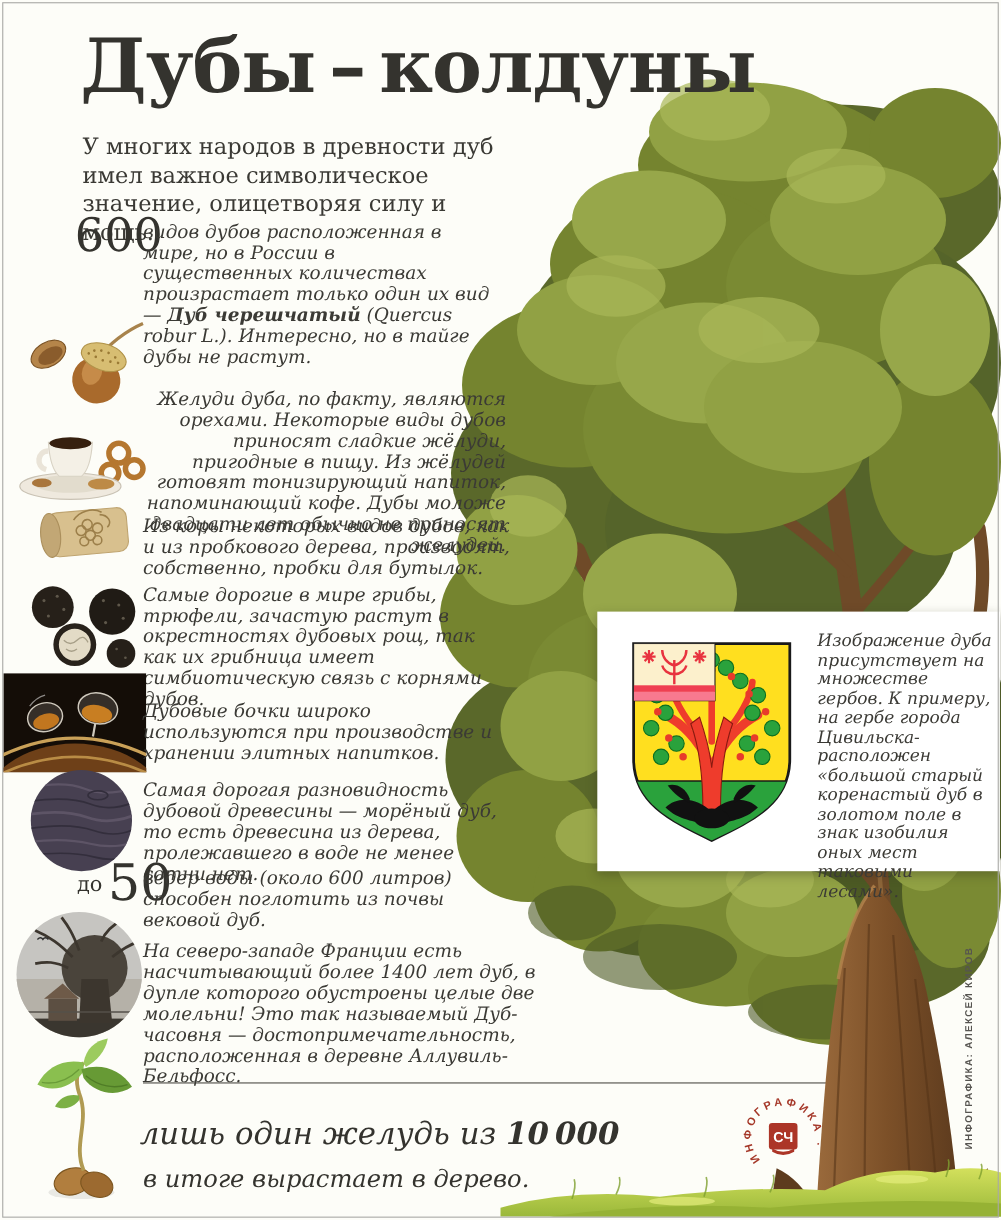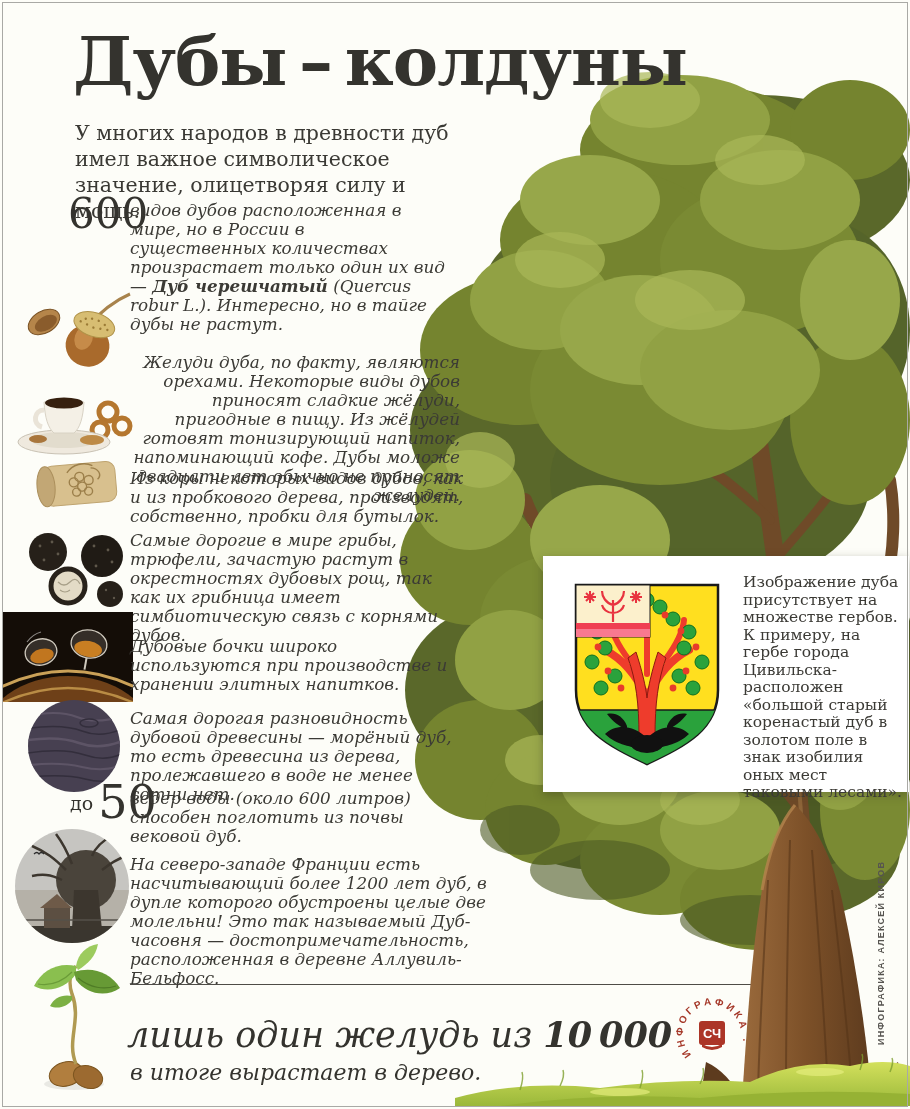--- a/index.html
+++ b/index.html
@@ -21,25 +21,25 @@
   #fact-acorns{left:130px;top:353px;width:330px;text-align:right;}
   #fact-cork{left:130px;top:469px;width:335px;}
   #fact-truffles{left:130px;top:531px;width:335px;}
   #fact-barrels{left:130px;top:637px;width:320px;}
   #fact-bog-oak{left:130px;top:709px;width:335px;}
   #fact-water{left:130px;top:789px;width:310px;}
   #fact-chapel{left:130px;top:855px;width:400px;}
   #footer-rule{left:130px;top:984px;width:663px;height:1px;background:#4e4c47;z-index:1;}
   .footer-text{font-style:italic;color:#34332e;z-index:6;}
   #footer-line1{left:130px;top:996px;font-size:22px;}
-  #footer-line2{left:127px;top:1016px;font-size:35px;line-height:1.1;}
+  #footer-line2{left:127px;top:1016px;font-size:28px;line-height:1.1;}
   #footer-line3{left:130px;top:1060px;font-size:22px;}
   #herb-panel{left:543px;top:556px;width:366px;height:236px;background:#ffffff;
               box-shadow:0 3px 9px rgba(50,50,30,.35);z-index:8;}
-  #herb-text{left:200px;top:18px;width:160px;font-size:15.5px;
+  #herb-text{left:200px;top:18px;width:160px;font-style:italic;font-size:15.5px;
              line-height:17.5px;color:#3b3a35;}
   #credit{left:876px;top:860px;height:185px;writing-mode:vertical-rl;transform:rotate(180deg);
           font-family:"Liberation Sans",sans-serif;font-weight:bold;font-size:9px;
           letter-spacing:1.2px;color:#565450;z-index:9;white-space:nowrap;}
   svg{display:block;}
   .imgsvg{position:absolute;z-index:6;}
   #tree-svg{left:0;top:0;z-index:2;}
   #logo-svg{left:669px;top:991px;z-index:9;}
 </style>
 </head>
@@ -311,21 +311,21 @@
         <path d="M52,42 C40,30 32,24 18,18"></path>
           <path d="M58,36 C52,20 48,14 42,6"></path>
         <path d="M78,28 C82,18 90,12 98,8"></path>
           <path d="M88,42 C98,34 106,30 112,28"></path>
         <path d="M48,52 C36,46 28,46 18,48"></path>
       </g>
       <path d="M20,26 q3,-3 5,0 q2,-3 5,0" stroke="#2c2c2c" stroke-width="1.3" fill="none"></path>
       <path d="M10,92 L110,92" stroke="#55514a" stroke-width="1.5"></path>
     </g>
   </svg>
-  <div id="fact-chapel" class="abs fact">На северо-западе Франции есть насчитывающий более 1200 лет дуб, в дупле которого обустроены целые две молельни! Это так называемый Дуб-часовня — достопримечательность, расположенная в деревне Аллувиль-Бельфосс.</div>
+  <div id="fact-chapel" class="abs fact">На северо-западе Франции есть насчитывающий более 1400 лет дуб, в дупле которого обустроены целые две молельни! Это так называемый Дуб-часовня — достопримечательность, расположенная в деревне Аллувиль-Бельфосс.</div>
 
   <svg class="imgsvg" style="left:18px;top:936px" width="110" height="158" viewBox="0 0 110 158">
     <ellipse cx="56" cy="148" rx="30" ry="6" fill="#000000" opacity="0.08"></ellipse>
     <g transform="rotate(-15 48 138)">
       <ellipse cx="48" cy="138" rx="17" ry="12" fill="#b17e3e" stroke="#7c551f"></ellipse>
     </g>
     <g transform="rotate(20 70 141)">
       <ellipse cx="70" cy="141" rx="15" ry="11" fill="#9c6a30" stroke="#7c551f"></ellipse>
     </g>
     <path d="M58,128 C48,104 64,84 54,58 C50,46 52,38 58,30" stroke="#b09a52" stroke-width="3.5" fill="none"></path>

